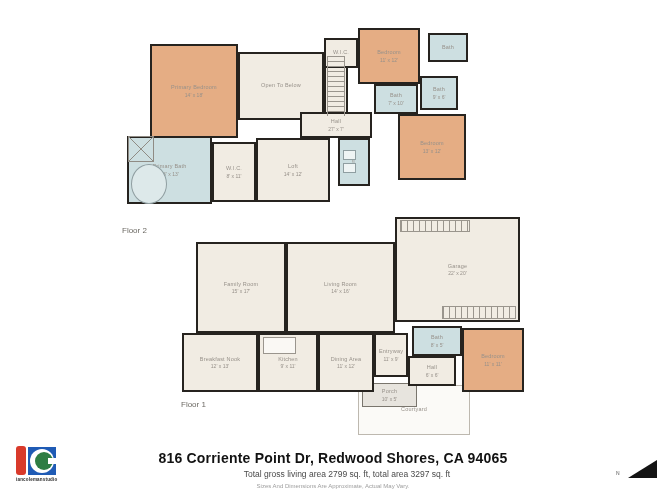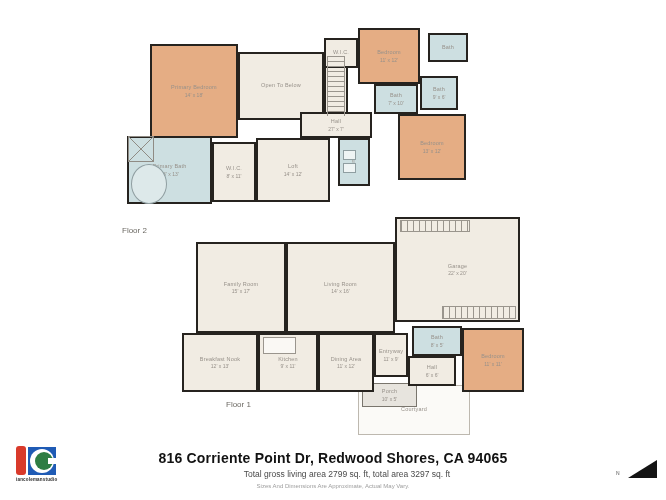--- a/index.html
+++ b/index.html
@@ -215,21 +215,21 @@
       <div class="fx tub" style="left: 131px; top: 164px; width: 36px; height: 40px;"></div>
       <div class="fx stairs" style="left: 327px; top: 56px; width: 18px; height: 60px;"></div>
       <div class="fx appliance" style="left: 343px; top: 150px; width: 13px; height: 10px;"></div>
       <div class="fx appliance" style="left: 343px; top: 163px; width: 13px; height: 10px;"></div>
       <div class="fx comb" style="left: 400px; top: 220px; width: 70px; height: 12px;"></div>
       <div class="fx comb" style="left: 442px; top: 306px; width: 74px; height: 13px;"></div>
       <div class="fx island" style="left: 263px; top: 337px; width: 33px; height: 17px;"></div>
     </div>
 
   <div class="floor-label" id="floor-2-label" style="left: 122px; top: 202px; margin-top: 24px;">Floor 2</div>
-  <div class="floor-label" id="floor-1-label" style="left: 181px; top: 400px; margin-left: 45px;">Floor 1</div>
+  <div class="floor-label" id="floor-1-label" style="left: 181px; top: 400px;">Floor 1</div>
 
   <div class="footer">
     <div class="addr">816 Corriente Point Dr, Redwood Shores, CA 94065</div>
     <div class="area-line">Total gross living area 2799 sq. ft, total area 3297 sq. ft</div>
     <div class="disclaimer">Sizes And Dimensions Are Approximate, Actual May Vary.</div>
   </div>
 
   <div class="logo">
     <div class="logo-marks">
       <div class="logo-bar"></div>

